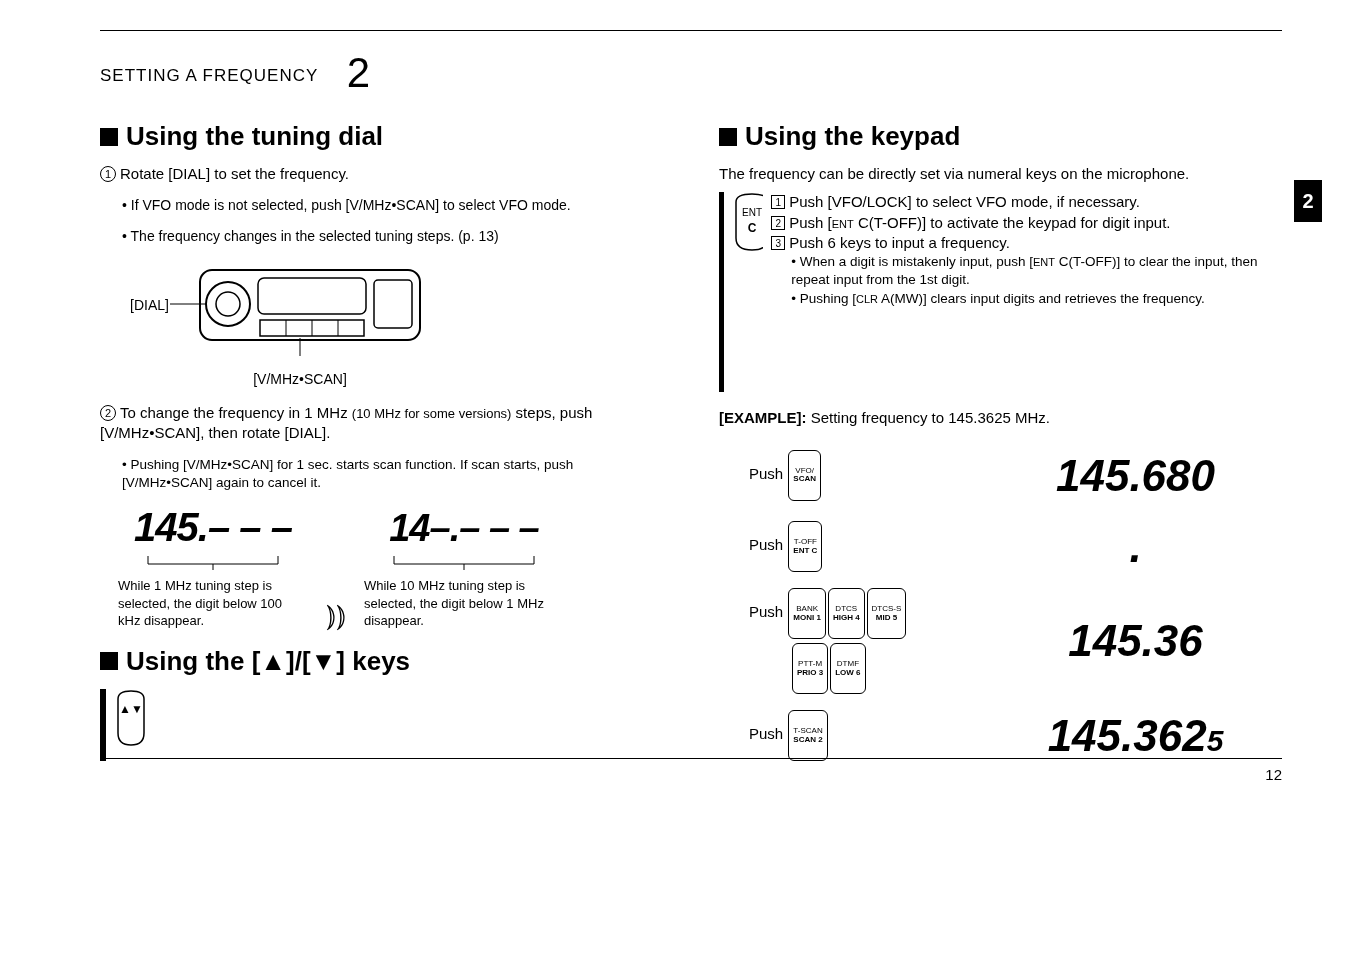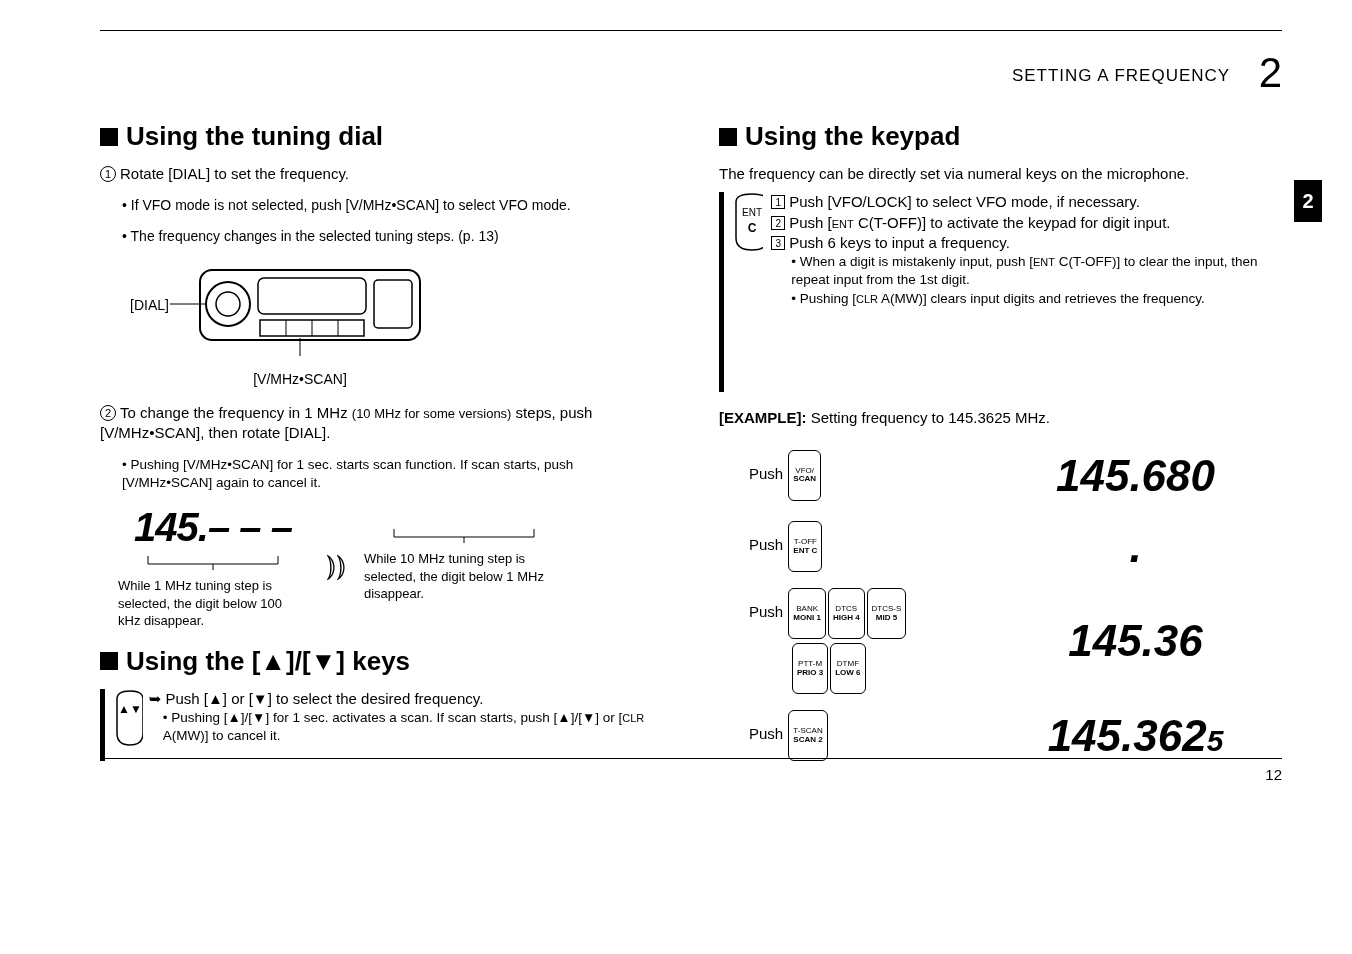--- a/index.html
+++ b/index.html
@@ -15,21 +15,21 @@
   }
   .page {
     padding: 30px 70px 20px 100px;
     position: relative;
   }
   .top-rule {
     border-top: 1px solid #000;
     margin-bottom: 18px;
   }
   .header-row {
-    text-align: right;
+    text-align: left;
     margin-bottom: 8px;
   }
   .section-label {
     font-size: 17px;
     letter-spacing: 1px;
   }
   .chapter-num {
     font-size: 42px;
     font-weight: normal;
     margin-left: 24px;
@@ -105,21 +105,21 @@
     margin-bottom: 14px;
   }
   .seg {
     font-family: 'Arial Black', Arial, sans-serif;
     font-weight: 900;
     font-style: italic;
     letter-spacing: -1px;
   }
   .seg-row {
     display: flex;
-    align-items: center;
+    align-items: flex-end;
     gap: 18px;
     margin: 8px 0 6px 18px;
   }
   .seg-block { text-align: center; }
   .seg-big {
     font-size: 40px;
   }
   .seg-mid { font-size: 38px; }
   .seg-right { font-size: 44px; font-style: italic; letter-spacing: 0; }
   .caption-small {
@@ -257,44 +257,39 @@
       <div class="seg-row">
         <div class="seg-block" style="width:190px;">
           <div class="seg seg-big">145.– – –</div>
           <svg width="150" height="18">
               <path d="M10 2 v8 h130 v-8 M75 10 v6" stroke="#000" fill="none"></path>
             </svg>
           <div class="caption-small">While 1 MHz tuning step is selected, the digit below 100 kHz disappear.</div>
         </div>
         <div class="wavy">⦆⦆</div>
         <div class="seg-block" style="width:200px;">
+          <div class="seg seg-mid">14–.– – –</div>
           <svg width="160" height="18">
               <path d="M10 2 v8 h140 v-8 M80 10 v6" stroke="#000" fill="none"></path>
             </svg>
           <div class="caption-small">While 10 MHz tuning step is selected, the digit below 1 MHz disappear.</div>
         </div>
       </div>
 
       <h2>
         <span class="blksq"></span>
         <span>Using the [▲]/[▼] keys</span>
       </h2>
 
       <div class="row-flex">
         <span class="side-bar"></span>
         <svg width="38" height="60" class="mic-icon">
           <path d="M6 10 Q6 2 19 2 Q32 2 32 10 L32 44 Q32 56 19 56 Q6 56 6 44 Z" fill="none" stroke="#000" stroke-width="1.5"></path>
           <text x="19" y="24" font-size="12" text-anchor="middle">▲▼</text>
         </svg>
-        <div style="margin-left:6px;">
-          <div>➥ <span>Push [▲] or [▼] to select the desired frequency.</span></div>
-          <div style="font-size:13.5px; margin-left:14px;">
-            <span>• Pushing [▲]/[▼] for 1 sec. activates a scan. If scan starts, push [▲]/[▼] or [</span><span style="font-size:11px;">CLR</span><span> A(MW)] to cancel it.</span>
-          </div>
-        </div>
       </div>
     </div>
 
     <div class="col">
       <h2>
         <span class="blksq"></span>
         <span>Using the keypad</span>
       </h2>
 
       <div>The frequency can be directly set via numeral keys on the microphone.</div>

